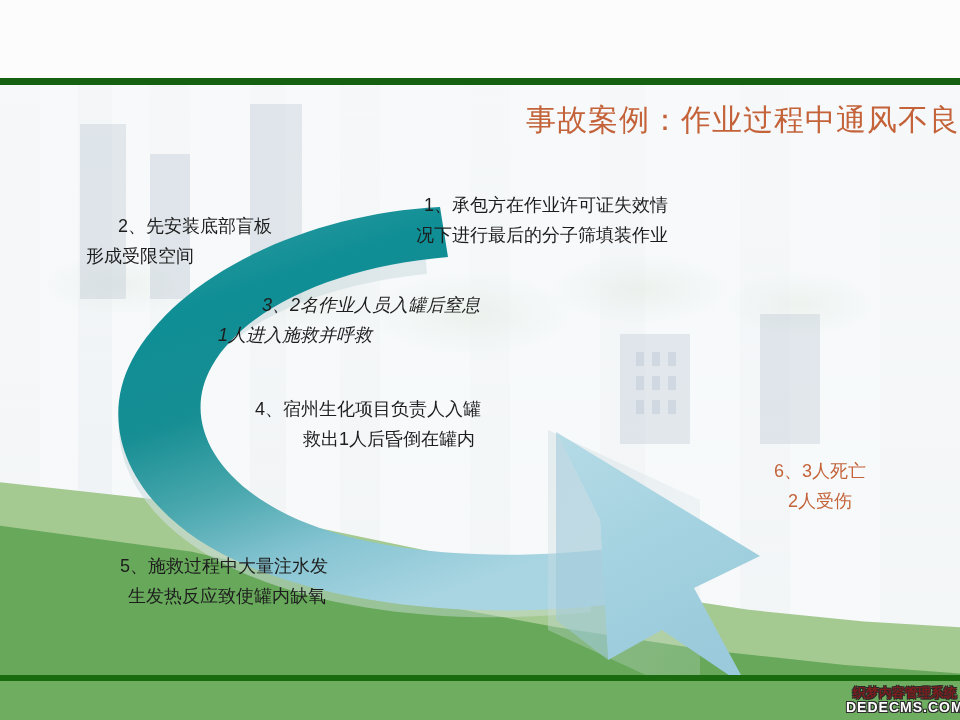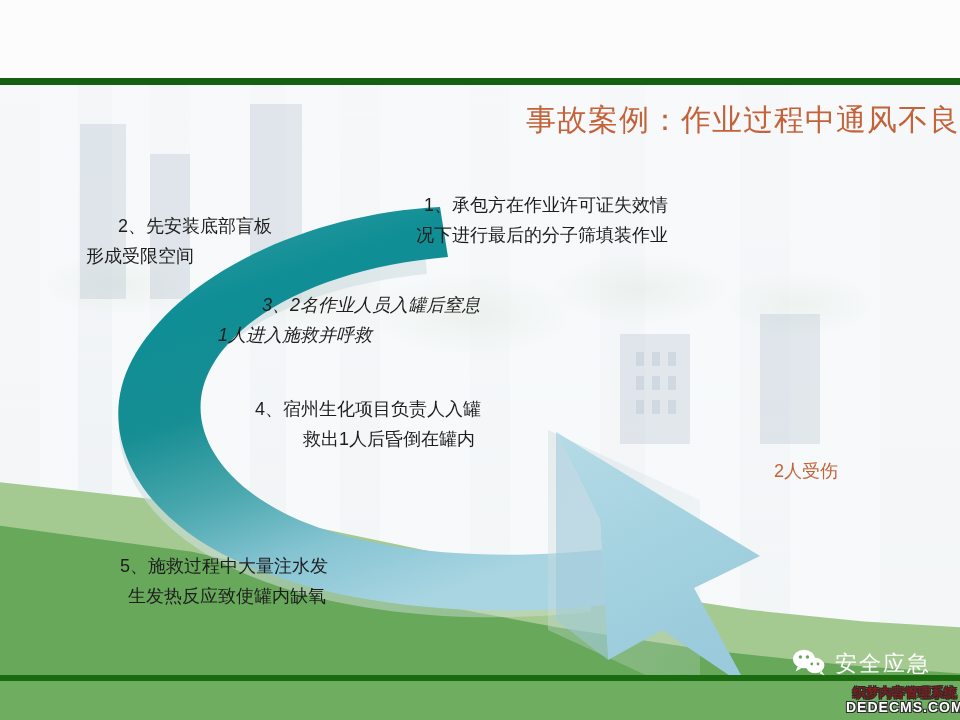--- a/index.html
+++ b/index.html
@@ -304,37 +304,23 @@
     <span class="ln">4、宿州生化项目负责人入罐</span>
     <span class="ln">救出1人后昏倒在罐内</span>
   </div>
 
   <div class="callout" id="callout-5">
     <span class="ln">5、施救过程中大量注水发</span>
     <span class="ln">生发热反应致使罐内缺氧</span>
   </div>
 
   <div class="callout" id="callout-6">
+    <span class="ln">6、3人死亡</span>
     <span class="ln">2人受伤</span>
   </div>
 
-  <div class="brand">
-    <span>
-      <svg width="34" height="28" viewBox="0 0 34 28" xmlns="http://www.w3.org/2000/svg">
-        <ellipse cx="12" cy="11" rx="11" ry="9.2" fill="#ffffff"></ellipse>
-        <path d="M 6 18 L 3.5 23.5 L 9 20.4 Z" fill="#ffffff"></path>
-        <circle cx="8.4" cy="9" r="1.7" fill="#67a85a"></circle>
-        <circle cx="15.4" cy="9" r="1.7" fill="#67a85a"></circle>
-        <ellipse cx="23" cy="17.5" rx="9.4" ry="7.8" fill="#ffffff"></ellipse>
-        <path d="M 29.5 23 L 32.5 27.4 L 27.5 25.3 Z" fill="#ffffff"></path>
-        <circle cx="19.8" cy="16" r="1.4" fill="#67a85a"></circle>
-        <circle cx="26" cy="16" r="1.4" fill="#67a85a"></circle>
-      </svg>
-    </span>
-    <span class="brand-label">安全应急</span>
-  </div>
 
   <div class="watermark">
     <span class="wm-cn">织梦内容管理系统</span>
     <span class="wm-en">DEDECMS.COM</span>
   </div>
 
 </div>
 
 </body></html>

